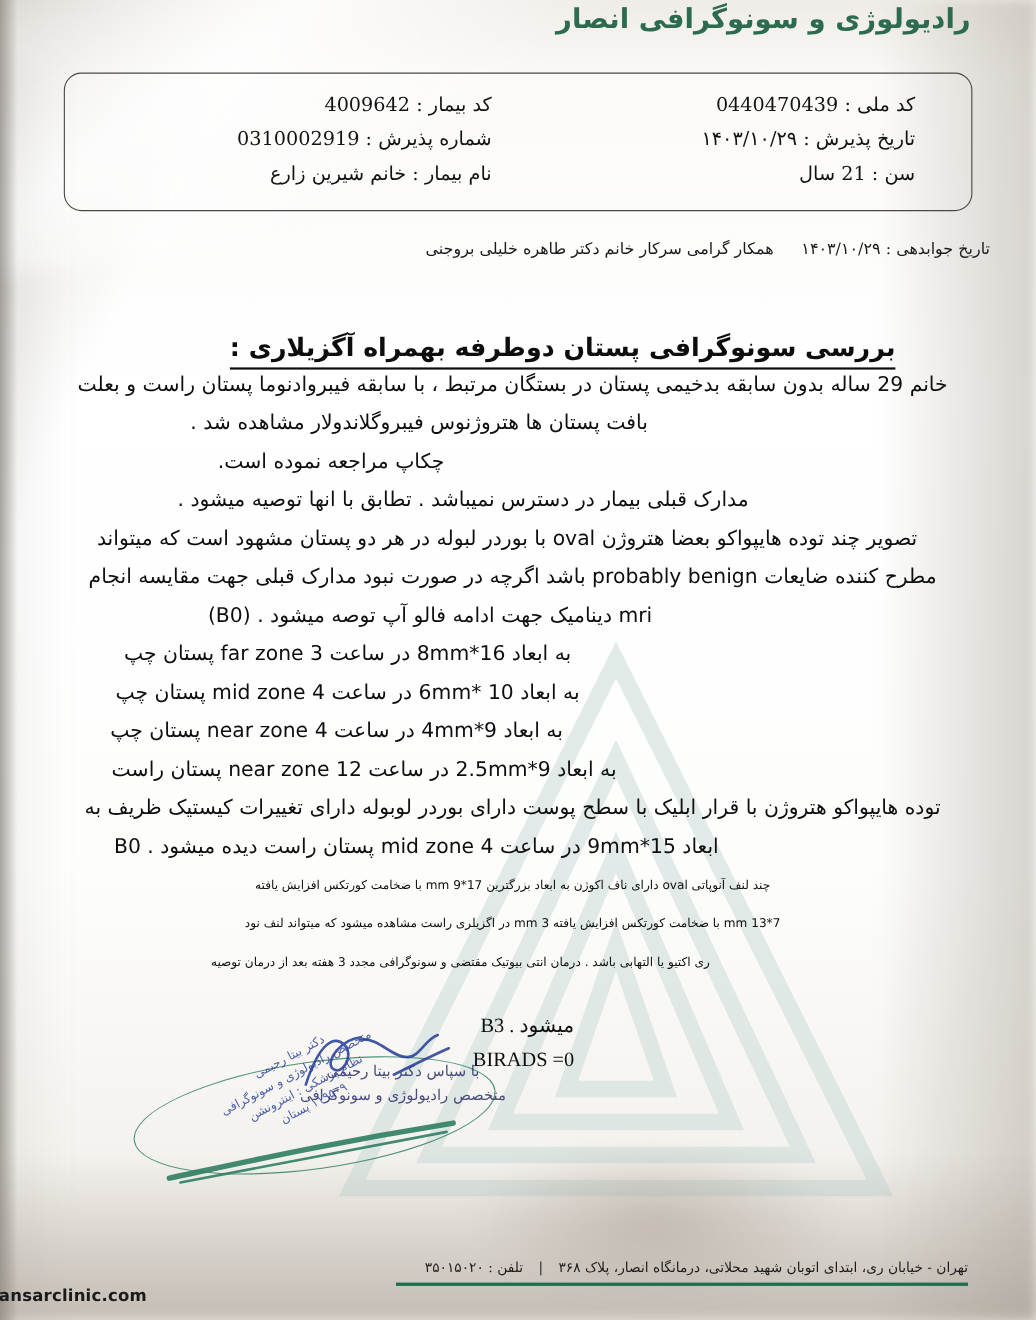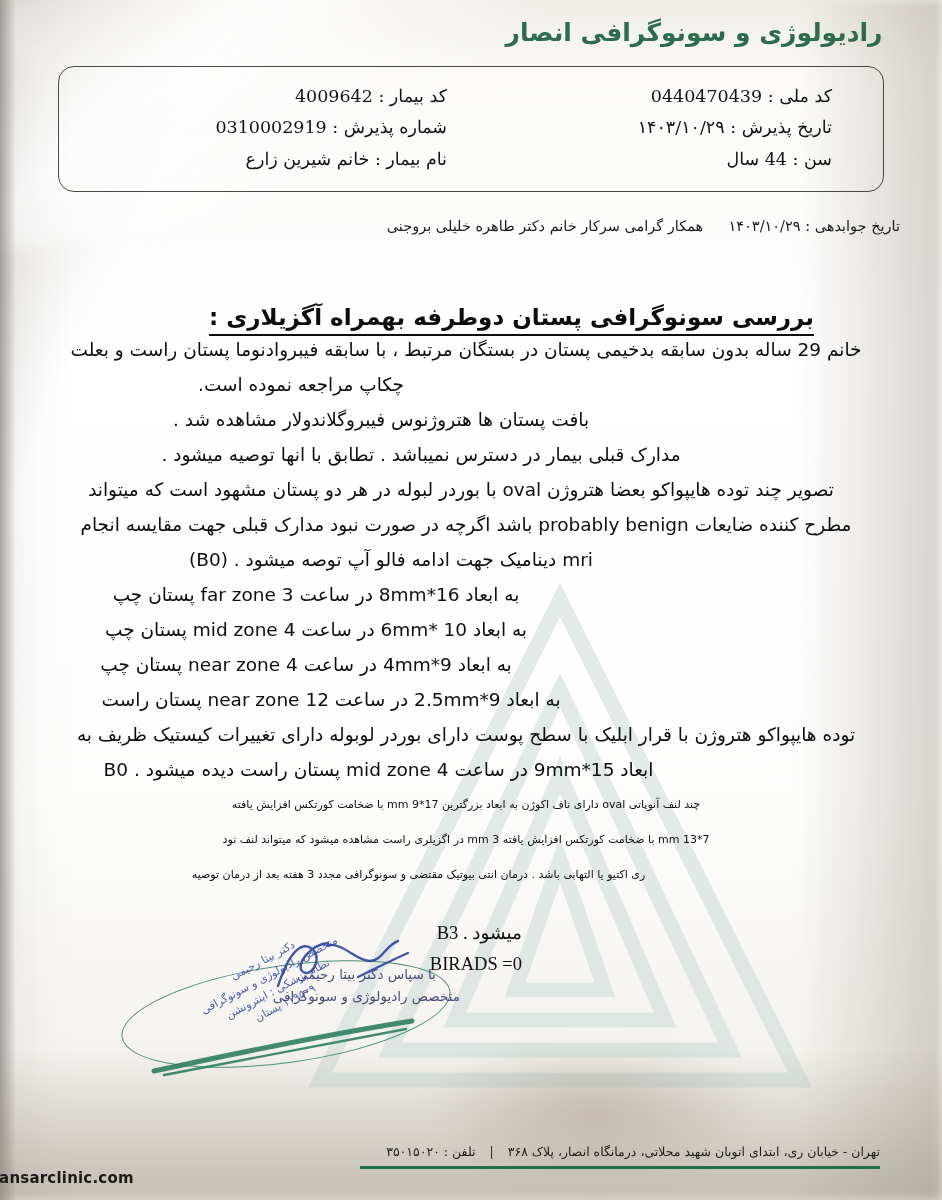--- a/index.html
+++ b/index.html
@@ -80,21 +80,21 @@
     width: 520px;
     height: 560px;
     opacity: 0.55;
     pointer-events: none;
   }
   .watermark svg { width: 100%; height: 100%; }
 
   
   .clinic-header {
     position: absolute;
-    top: 18px;
+    top: 2px;
     right: 18px;
     width: 460px;
     text-align: center;
     font-family: "DejaVu Sans", sans-serif;
     font-size: 25px;
     font-weight: bold;
     color: #2d6b4f;
     letter-spacing: 0.5px;
     white-space: nowrap;
   }
@@ -335,41 +335,41 @@
   <div class="fold-smudge"></div>
   <div class="edge-left"></div>
 
   <div class="clinic-header">رادیولوژی و سونوگرافی انصار</div>
 
   <div class="info-box"></div>
   <div class="info-cols">
     <div class="info-col left">
       <div class="info-line">کد ملی : 0440470439</div>
       <div class="info-line">تاریخ پذیرش : ۱۴۰۳/۱۰/۲۹</div>
-      <div class="info-line">سن : 44 سال</div>
+      <div class="info-line">سن : 21 سال</div>
     </div>
     <div class="info-col right">
       <div class="info-line">کد بیمار : 4009642</div>
       <div class="info-line">شماره پذیرش : 0310002919</div>
       <div class="info-line">نام بیمار : خانم شیرین زارع</div>
     </div>
   </div>
 
   <div class="resp-line">
     <span>تاریخ جوابدهی : ۱۴۰۳/۱۰/۲۹</span>
     <span class="gap"></span>
     <span>همکار گرامی سرکار خانم دکتر  طاهره  خلیلی بروجنی</span>
   </div>
 
   <div class="study-title">بررسی سونوگرافی پستان دوطرفه بهمراه آگزیلاری :</div>
 
   <div class="body-block">
     <div class="ln rightal">خانم 29  ساله بدون سابقه بدخیمی پستان در بستگان مرتبط ، با سابقه فیبروادنوما پستان راست  و بعلت</div>
+    <div class="ln tail" style="padding-right:170px">بافت پستان ها هتروژنوس فیبروگلاندولار مشاهده شد .</div>
     <div class="ln tail" style="padding-right:330px">چکاپ  مراجعه  نموده است.</div>
-    <div class="ln tail" style="padding-right:170px">بافت پستان ها هتروژنوس فیبروگلاندولار مشاهده شد .</div>
     <div class="ln tail" style="padding-right:90px">مدارک قبلی بیمار در دسترس نمیباشد . تطابق با انها توصیه میشود .</div>
     <div class="ln rightal" style="padding-right:10px">تصویر چند توده هایپواکو  بعضا  هتروژن  oval با  بوردر لبوله در هر دو پستان  مشهود است که میتواند</div>
     <div class="ln rightal" style="padding-right:0px">مطرح کننده ضایعات probably benign  باشد   اگرچه  در صورت  نبود مدارک قبلی جهت مقایسه  انجام</div>
     <div class="ln tail" style="padding-right:150px">mri دینامیک جهت  ادامه فالو آپ  توصه میشود .  (B0)</div>
     <div class="ln tail" style="padding-right:300px">به ابعاد  16*8mm در ساعت 3  far zone پستان چپ</div>
     <div class="ln tail" style="padding-right:300px">به ابعاد  10 *6mm در ساعت 4  mid zone پستان چپ</div>
     <div class="ln tail" style="padding-right:320px">به ابعاد  9*4mm در ساعت 4   near zone پستان  چپ</div>
     <div class="ln tail" style="padding-right:270px">به ابعاد  9*2.5mm در ساعت 12  near zone پستان راست</div>
     <div class="ln rightal" style="padding-right:0px">توده هایپواکو هتروژن با قرار ابلیک با سطح پوست دارای بوردر لوبوله دارای تغییرات کیستیک ظریف  به</div>
     <div class="ln tail" style="padding-right:175px">ابعاد  15*9mm در ساعت 4  mid zone پستان راست دیده میشود .  B0</div>

